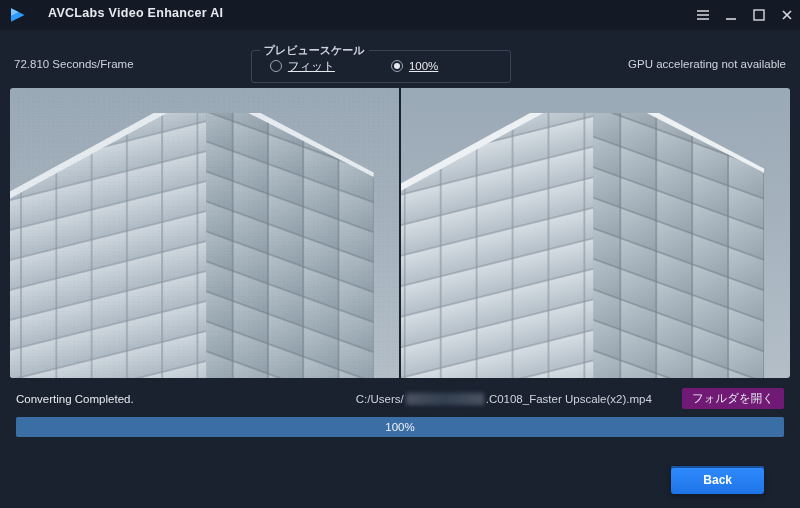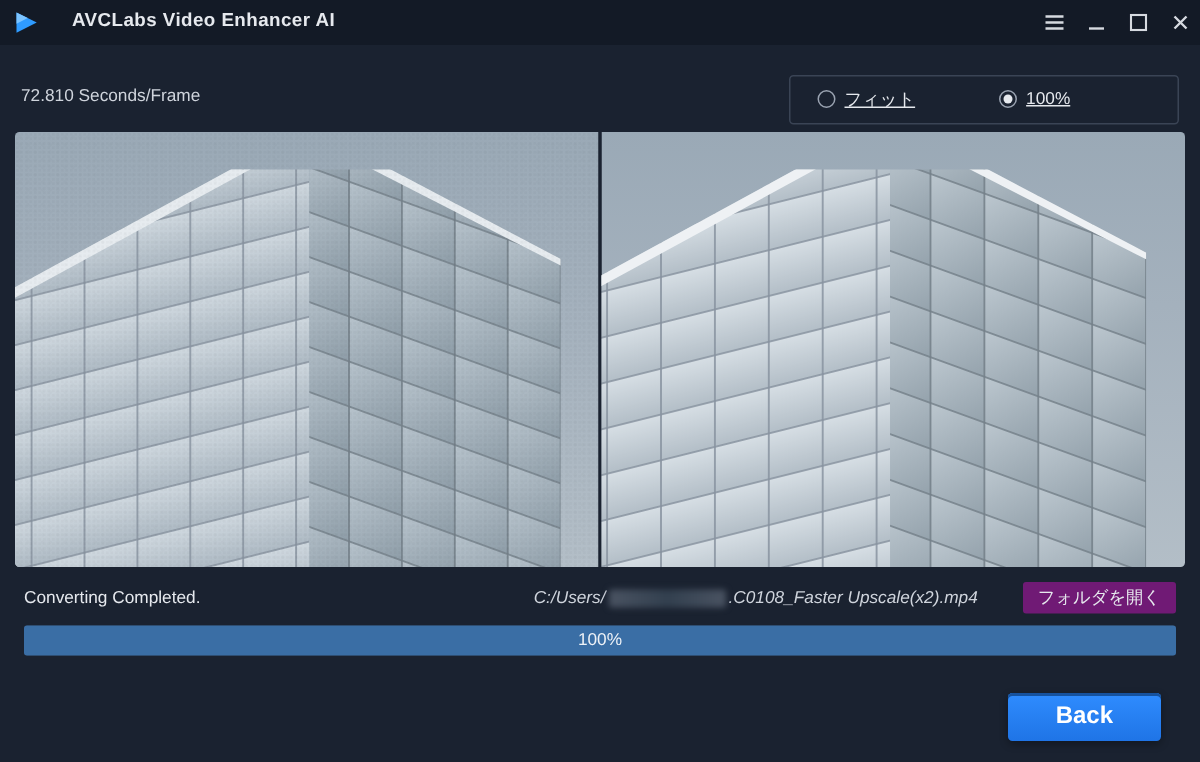--- a/index.html
+++ b/index.html
@@ -144,21 +144,20 @@
     padding: 10px 16px 6px 16px;
     font-size:11.5px;
     gap:20px;
   }
   .status-text{ flex:0 0 auto; }
   .status-spacer{ flex:1 1 auto; }
   .filepath{
     color:#cfd4dc;
     display:flex; align-items:center; gap:0;
     font-size:11.5px;
-    font-style:italic;
   }
   .filepath .blur{
     display:inline-block;
     width:78px; height:12px;
     background: linear-gradient(90deg,#4a5362,#33404f,#4a5362);
     filter: blur(2px);
     border-radius:2px;
     margin: 0 2px;
   }
   .openfolder-btn{
@@ -188,26 +187,26 @@
   }
   .progress-label{
     position:absolute; inset:0;
     display:flex; align-items:center; justify-content:center;
     font-size:11.5px; color:#eef2f7;
   }
 
   
   .back-btn{
     position:absolute;
-    right:26px;
+    right:36px;
     bottom:14px;
     padding: 7px 32px;
     background: linear-gradient(180deg,#2f8cff,#1f74e6);
     color:#fff;
-    font-size:16px;
+    font-size:12px;
     font-weight:600;
     border-radius:3px;
     box-shadow: 0 2px 0 #16529e inset, 0 2px 6px #0005;
     cursor:default;
   }
 </style>
 </head>
 <body>
 
 <div class="titlebar">
@@ -241,30 +240,32 @@
           <path d="M3 3l8 8M11 3l-8 8" stroke="#d6dae0" stroke-width="1.6"></path>
         </svg>
     </span>
   </div>
 </div>
 
 <div class="toprow">
   <div class="secframe">72.810 Seconds/Frame</div>
 
   <div class="preview-scale">
+    <span class="preview-scale-label">プレビュースケール</span>
     <div class="radio">
       <span class="radio-dot"></span>
       <span>フィット</span>
     </div>
     <div class="radio">
       <span class="radio-dot selected"></span>
       <span>100%</span>
     </div>
   </div>
 
+  <div class="gpu-text">GPU accelerating not available</div>
 </div>
 
 <div class="previews">
   <div class="pane left">
     <div class="sky"></div>
     <div class="building">
       <svg viewBox="0 0 600 420" preserveAspectRatio="xMidYMax slice">
         <defs>
           <linearGradient id="g1" x1="0" y1="0" x2="0" y2="1">
             <stop offset="0" stop-color="#cfd8df"></stop>

